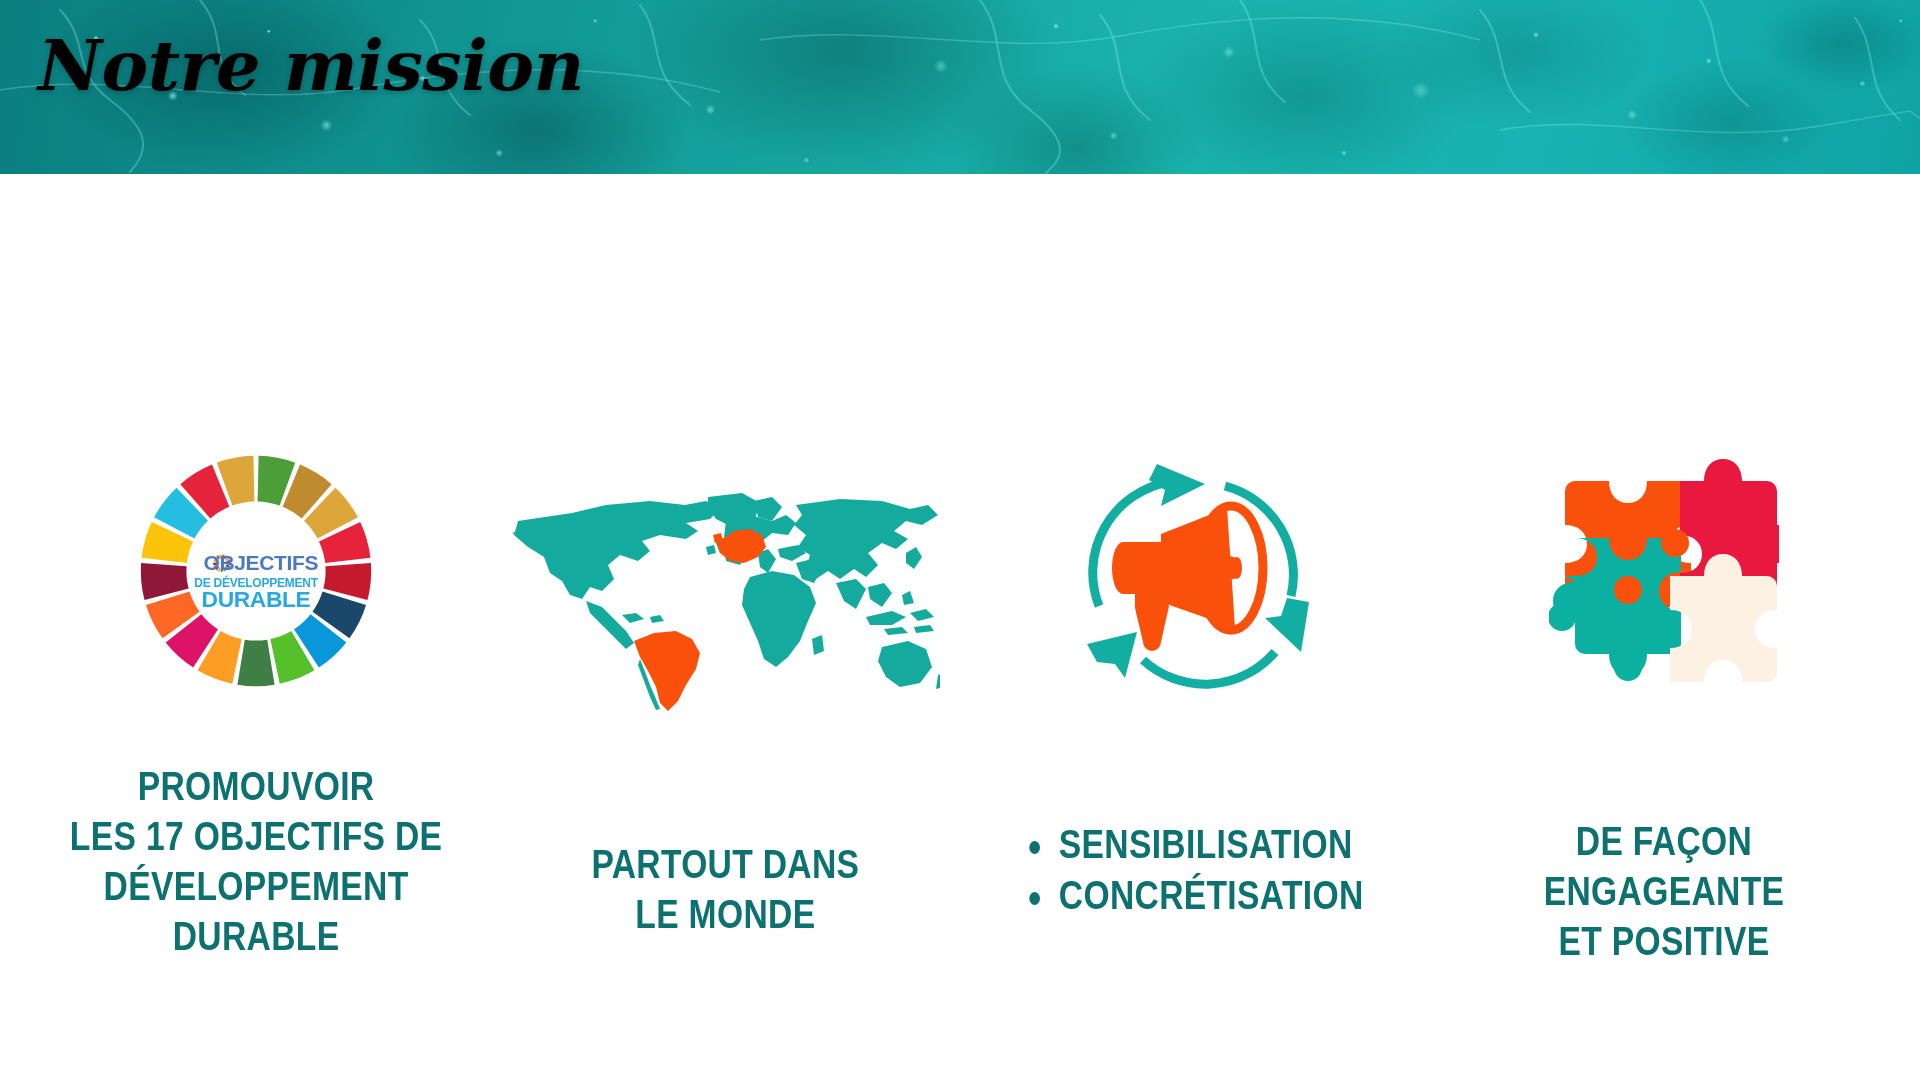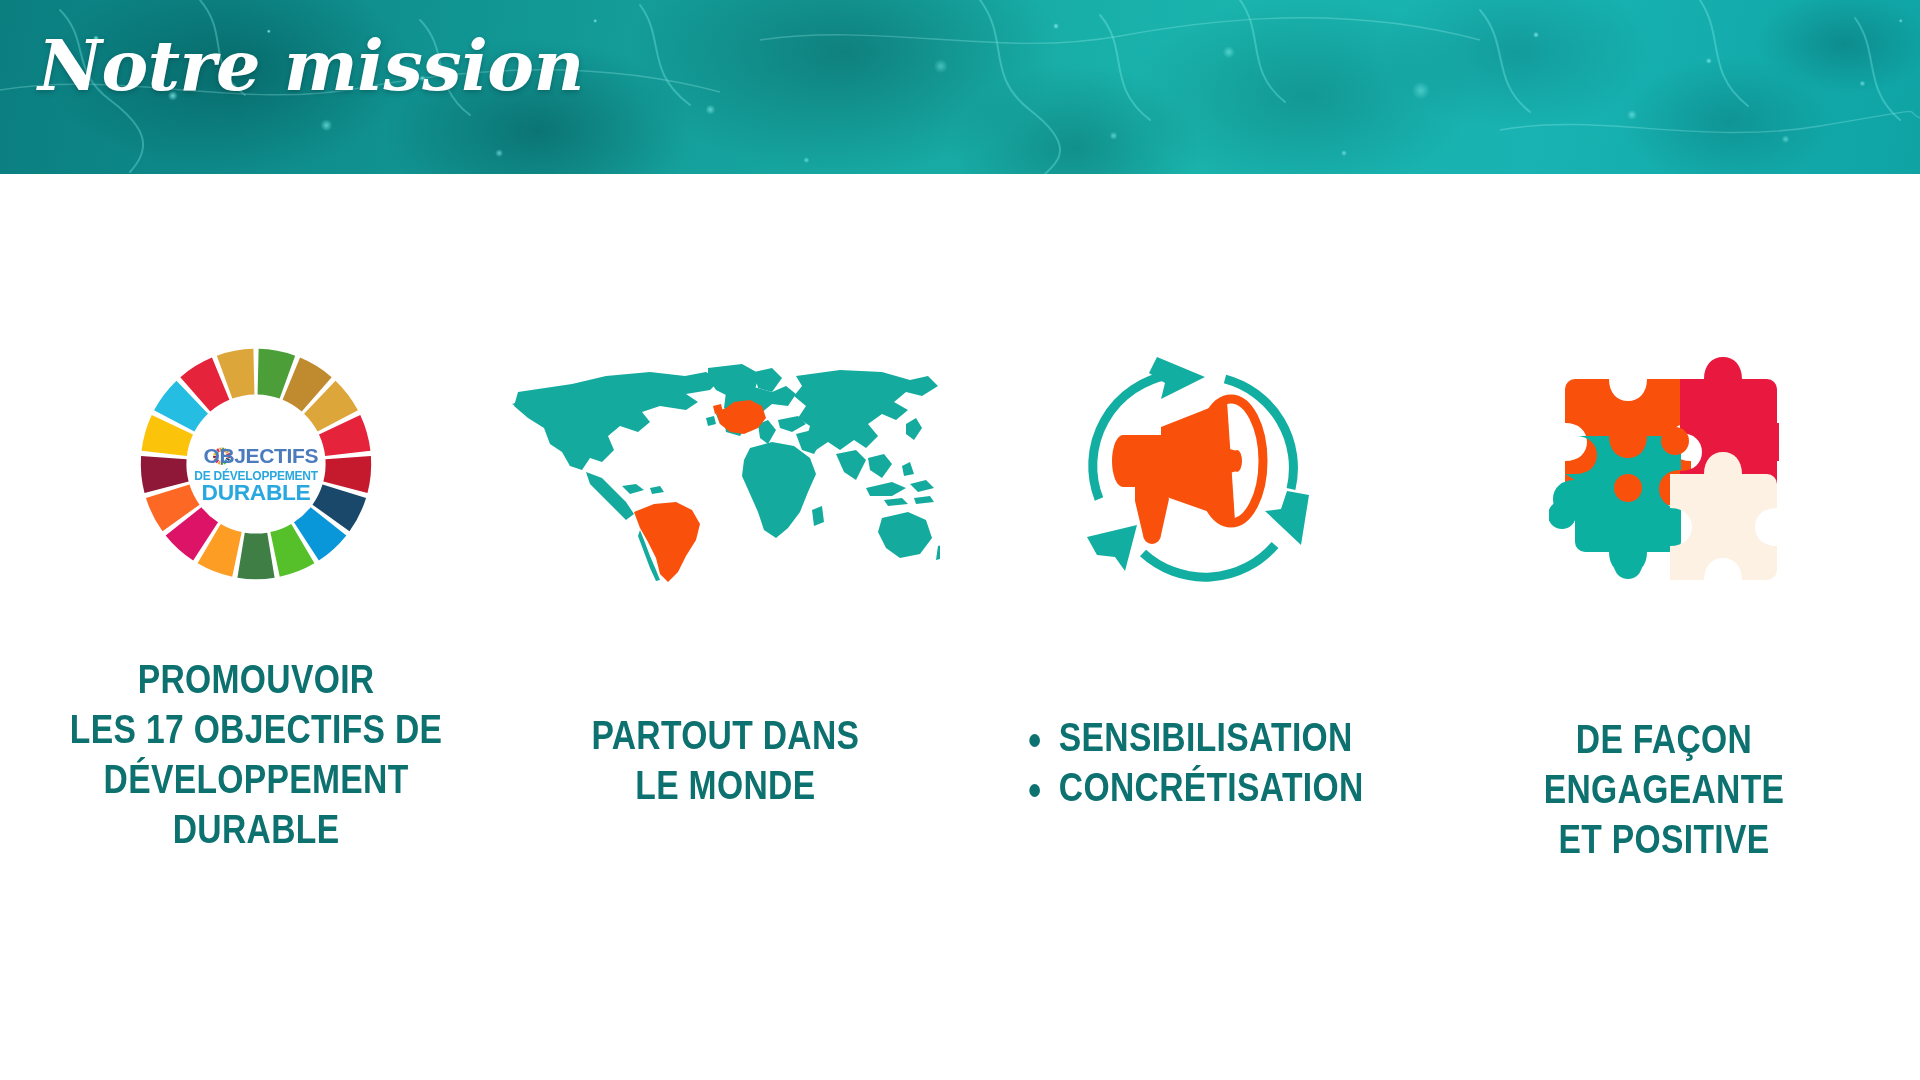--- a/index.html
+++ b/index.html
@@ -75,39 +75,39 @@
   
   #banner-streaks {
     position: absolute;
     inset: 0;
     opacity: 0.55;
   }
   #banner-title {
     position: absolute;
     left: 38px;
     top: 24px;
-    color: #ffffff;
+    color: #000000;
     font-family: "DejaVu Serif", serif;
     font-style: italic;
     font-weight: bold;
     font-size: 70px;
     letter-spacing: -0.5px;
     text-shadow: 0 2px 5px rgba(0,50,52,0.35);
     white-space: nowrap;
   }
 
   
   #columns {
     position: absolute;
     left: 0;
     top: 174px;
     width: 1920px;
     height: 906px;
     display: flex;
-    align-items: flex-start;
+    align-items: center;
     justify-content: space-between;
     padding: 12px 26px;
     box-sizing: border-box;
   }
   .col {
     width: 460px;
     display: flex;
     flex-direction: column;
     align-items: center;
   }

